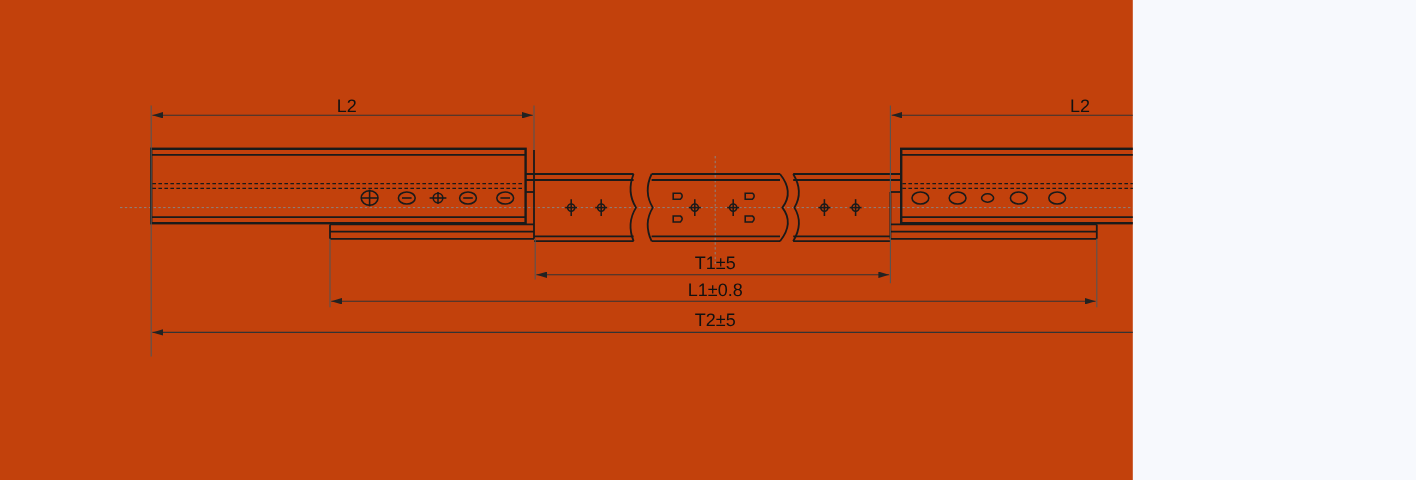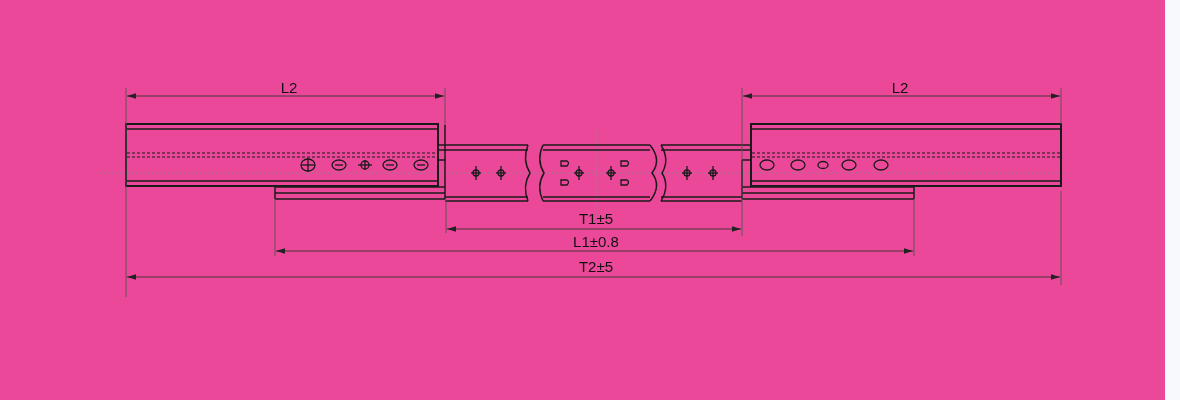--- a/index.html
+++ b/index.html
@@ -1,16 +1,16 @@
 <!DOCTYPE html>
 <html><head>
   <meta charset="utf-8">
   <style>
     html, body { margin: 0; padding: 0; background: #f7f9fd; }
-    #canvas { position: relative; width: 1165px; height: 400px; background: #ec4899; overflow: hidden; text-decoration: underline; }
+    #canvas { position: relative; width: 944px; height: 400px; background: #c2410c; overflow: hidden; text-decoration: underline; }
     svg { position: absolute; left: 0; top: 0; }
     .dim-label { font-family: "Liberation Sans", sans-serif; font-size: 15px; fill: #111; }
   </style>
 </head>
 <body>
 
 <div id="canvas">
 <svg width="1180" height="400" viewBox="0 0 1180 400">
   <defs>
     <marker id="arrL" markerWidth="10" markerHeight="6" refX="0" refY="3" orient="auto">

